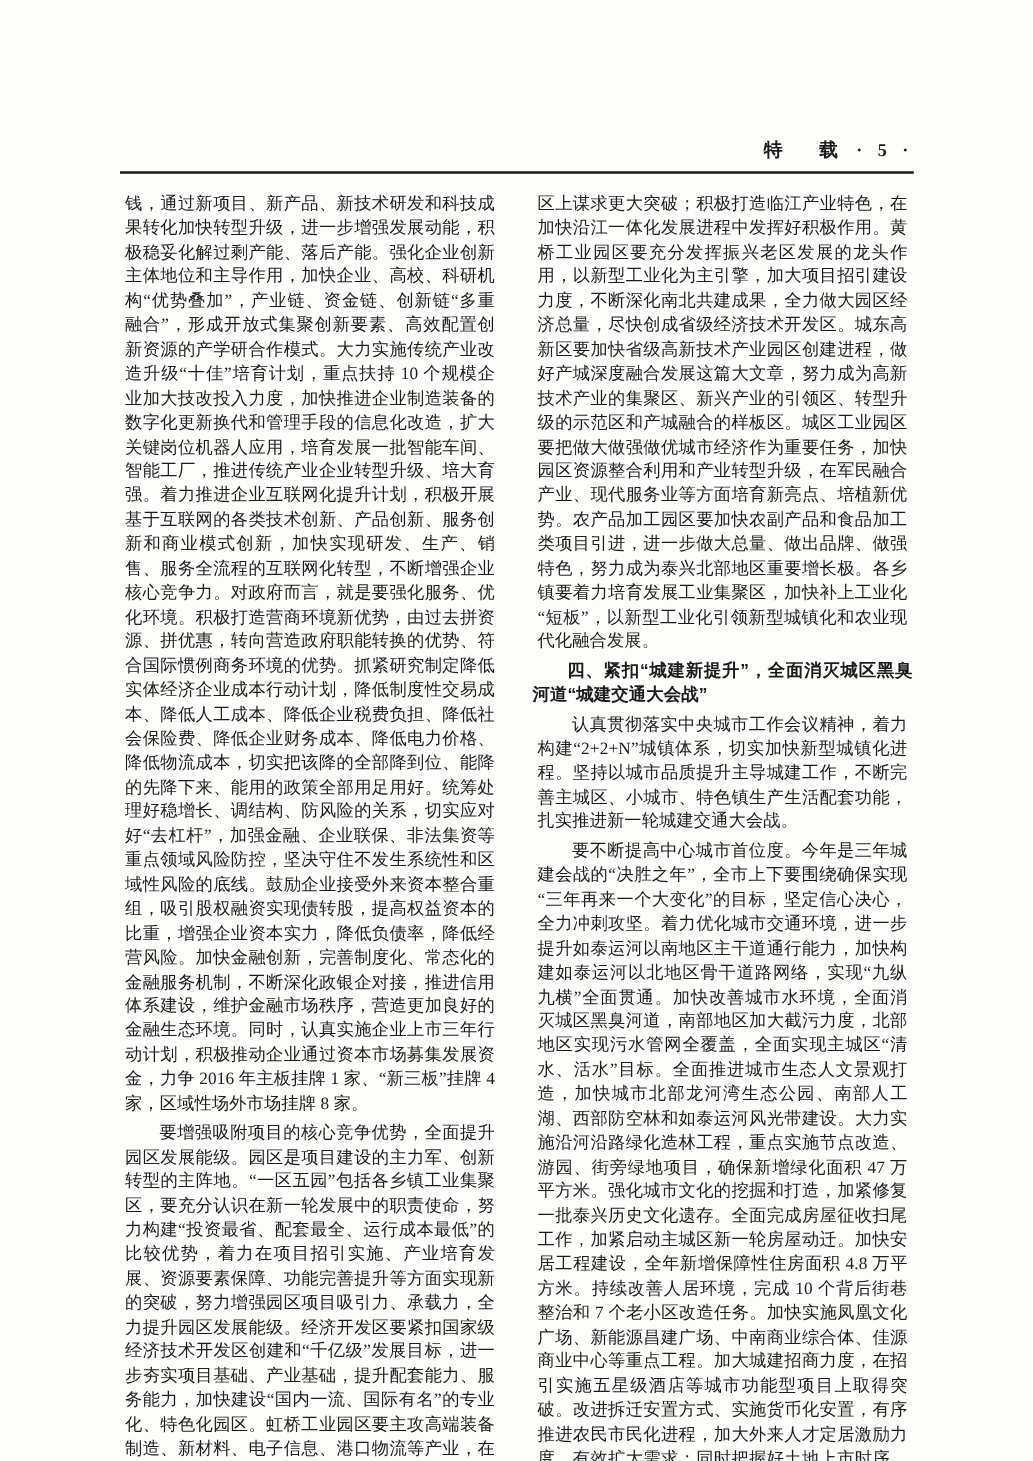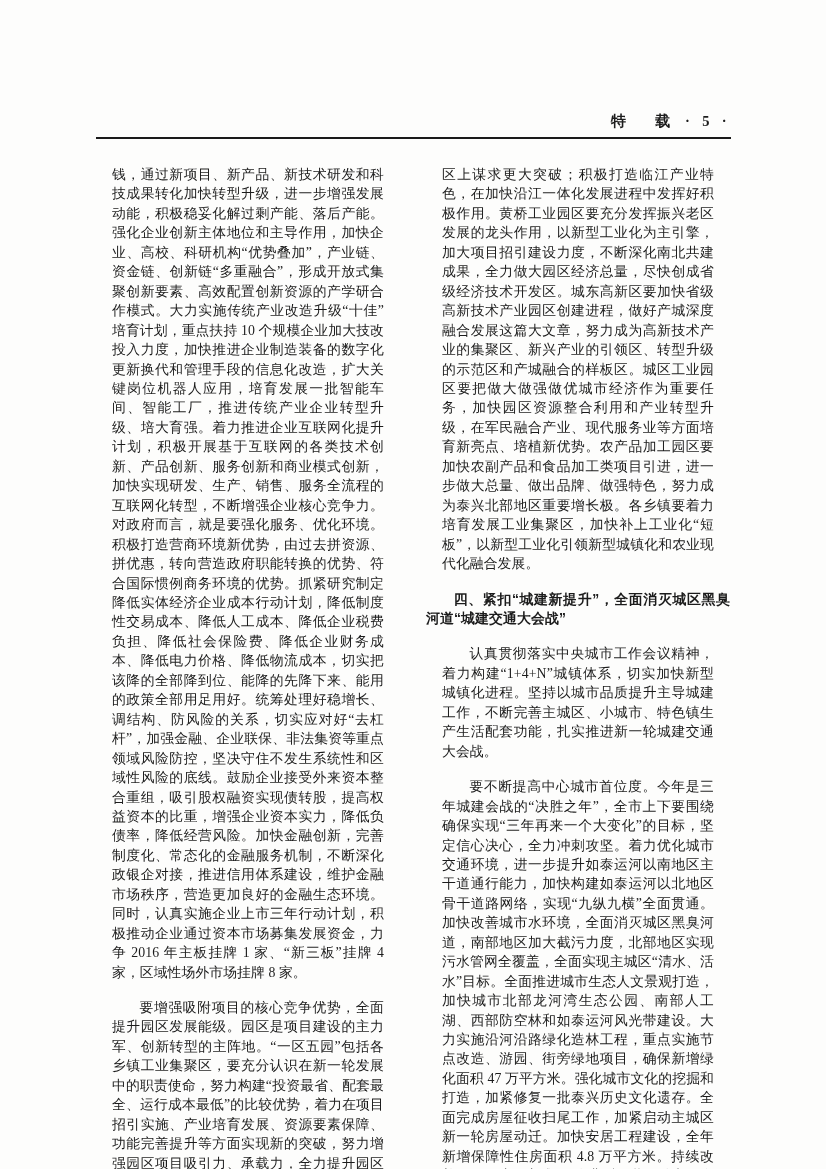--- a/index.html
+++ b/index.html
@@ -47,21 +47,21 @@
     gap: 26px;
   }
   .col {
     width: 304px;
     font-size: 13.8px;
     line-height: 19.45px;
     text-align: justify;
     letter-spacing: 0.1px;
   }
   .col p {
-    margin: 16px;
+    margin: 4px;
   }
   .para-indent {
     text-indent: 2em;
   }
   .section-heading {
     margin: 0;
     font-size: 13.9px;
     line-height: 19.45px;
     font-weight: bold;
     font-family: "Liberation Sans", "DejaVu Sans", sans-serif;
@@ -84,19 +84,19 @@
   <div class="columns">
 
     <div class="col">
       <p>钱，通过新项目、新产品、新技术研发和科技成果转化加快转型升级，进一步增强发展动能，积极稳妥化解过剩产能、落后产能。强化企业创新主体地位和主导作用，加快企业、高校、科研机构“优势叠加”，产业链、资金链、创新链“多重融合”，形成开放式集聚创新要素、高效配置创新资源的产学研合作模式。大力实施传统产业改造升级“十佳”培育计划，重点扶持 10 个规模企业加大技改投入力度，加快推进企业制造装备的数字化更新换代和管理手段的信息化改造，扩大关键岗位机器人应用，培育发展一批智能车间、智能工厂，推进传统产业企业转型升级、培大育强。着力推进企业互联网化提升计划，积极开展基于互联网的各类技术创新、产品创新、服务创新和商业模式创新，加快实现研发、生产、销售、服务全流程的互联网化转型，不断增强企业核心竞争力。对政府而言，就是要强化服务、优化环境。积极打造营商环境新优势，由过去拼资源、拼优惠，转向营造政府职能转换的优势、符合国际惯例商务环境的优势。抓紧研究制定降低实体经济企业成本行动计划，降低制度性交易成本、降低人工成本、降低企业税费负担、降低社会保险费、降低企业财务成本、降低电力价格、降低物流成本，切实把该降的全部降到位、能降的先降下来、能用的政策全部用足用好。统筹处理好稳增长、调结构、防风险的关系，切实应对好“去杠杆”，加强金融、企业联保、非法集资等重点领域风险防控，坚决守住不发生系统性和区域性风险的底线。鼓励企业接受外来资本整合重组，吸引股权融资实现债转股，提高权益资本的比重，增强企业资本实力，降低负债率，降低经营风险。加快金融创新，完善制度化、常态化的金融服务机制，不断深化政银企对接，推进信用体系建设，维护金融市场秩序，营造更加良好的金融生态环境。同时，认真实施企业上市三年行动计划，积极推动企业通过资本市场募集发展资金，力争 2016 年主板挂牌 1 家、“新三板”挂牌 4 家，区域性场外市场挂牌 8 家。</p>
       <p class="para-indent">要增强吸附项目的核心竞争优势，全面提升园区发展能级。园区是项目建设的主力军、创新转型的主阵地。“一区五园”包括各乡镇工业集聚区，要充分认识在新一轮发展中的职责使命，努力构建“投资最省、配套最全、运行成本最低”的比较优势，着力在项目招引实施、产业培育发展、资源要素保障、功能完善提升等方面实现新的突破，努力增强园区项目吸引力、承载力，全力提升园区发展能级。经济开发区要紧扣国家级经济技术开发区创建和“千亿级”发展目标，进一步夯实项目基础、产业基础，提升配套能力、服务能力，加快建设“国内一流、国际有名”的专业化、特色化园区。虹桥工业园区要主攻高端装备制造、新材料、电子信息、港口物流等产业，在大项目、大企业、大产业、大园</p>
     </div>
 
     <div class="col">
       <p>区上谋求更大突破；积极打造临江产业特色，在加快沿江一体化发展进程中发挥好积极作用。黄桥工业园区要充分发挥振兴老区发展的龙头作用，以新型工业化为主引擎，加大项目招引建设力度，不断深化南北共建成果，全力做大园区经济总量，尽快创成省级经济技术开发区。城东高新区要加快省级高新技术产业园区创建进程，做好产城深度融合发展这篇大文章，努力成为高新技术产业的集聚区、新兴产业的引领区、转型升级的示范区和产城融合的样板区。城区工业园区要把做大做强做优城市经济作为重要任务，加快园区资源整合利用和产业转型升级，在军民融合产业、现代服务业等方面培育新亮点、培植新优势。农产品加工园区要加快农副产品和食品加工类项目引进，进一步做大总量、做出品牌、做强特色，努力成为泰兴北部地区重要增长极。各乡镇要着力培育发展工业集聚区，加快补上工业化“短板”，以新型工业化引领新型城镇化和农业现代化融合发展。</p>
       <h3 class="section-heading">四、紧扣“城建新提升”，全面消灭城区黑臭河道“城建交通大会战”</h3>
-      <p class="para-indent">认真贯彻落实中央城市工作会议精神，着力构建“1+4+N”城镇体系，切实加快新型城镇化进程。坚持以城市品质提升主导城建工作，不断完善主城区、小城市、特色镇生产生活配套功能，扎实推进新一轮城建交通大会战。</p>
+      <p class="para-indent">认真贯彻落实中央城市工作会议精神，着力构建“2+2+N”城镇体系，切实加快新型城镇化进程。坚持以城市品质提升主导城建工作，不断完善主城区、小城市、特色镇生产生活配套功能，扎实推进新一轮城建交通大会战。</p>
       <p class="para-indent">要不断提高中心城市首位度。今年是三年城建会战的“决胜之年”，全市上下要围绕确保实现“三年再来一个大变化”的目标，坚定信心决心，全力冲刺攻坚。着力优化城市交通环境，进一步提升如泰运河以南地区主干道通行能力，加快构建如泰运河以北地区骨干道路网络，实现“九纵九横”全面贯通。加快改善城市水环境，全面消灭城区黑臭河道，南部地区加大截污力度，北部地区实现污水管网全覆盖，全面实现主城区“清水、活水”目标。全面推进城市生态人文景观打造，加快城市北部龙河湾生态公园、南部人工湖、西部防空林和如泰运河风光带建设。大力实施沿河沿路绿化造林工程，重点实施节点改造、游园、街旁绿地项目，确保新增绿化面积 47 万平方米。强化城市文化的挖掘和打造，加紧修复一批泰兴历史文化遗存。全面完成房屋征收扫尾工作，加紧启动主城区新一轮房屋动迁。加快安居工程建设，全年新增保障性住房面积 4.8 万平方米。持续改善人居环境，完成 10 个背后街巷整治和 7 个老小区改造任务。加快实施凤凰文化广场、新能源昌建广场、中南商业综合体、佳源商业中心等重点工程。加大城建招商力度，在招引实施五星级酒店等城市功能型项目上取得突破。改进拆迁安置方式、实施货币化安置，有序推进农民市民化进程，加大外来人才定居激励力度，有效扩大需求；同时把握好土地上市时序，有序</p>
     </div>
 
   </div>
 
 </div>
 
 </body></html>

